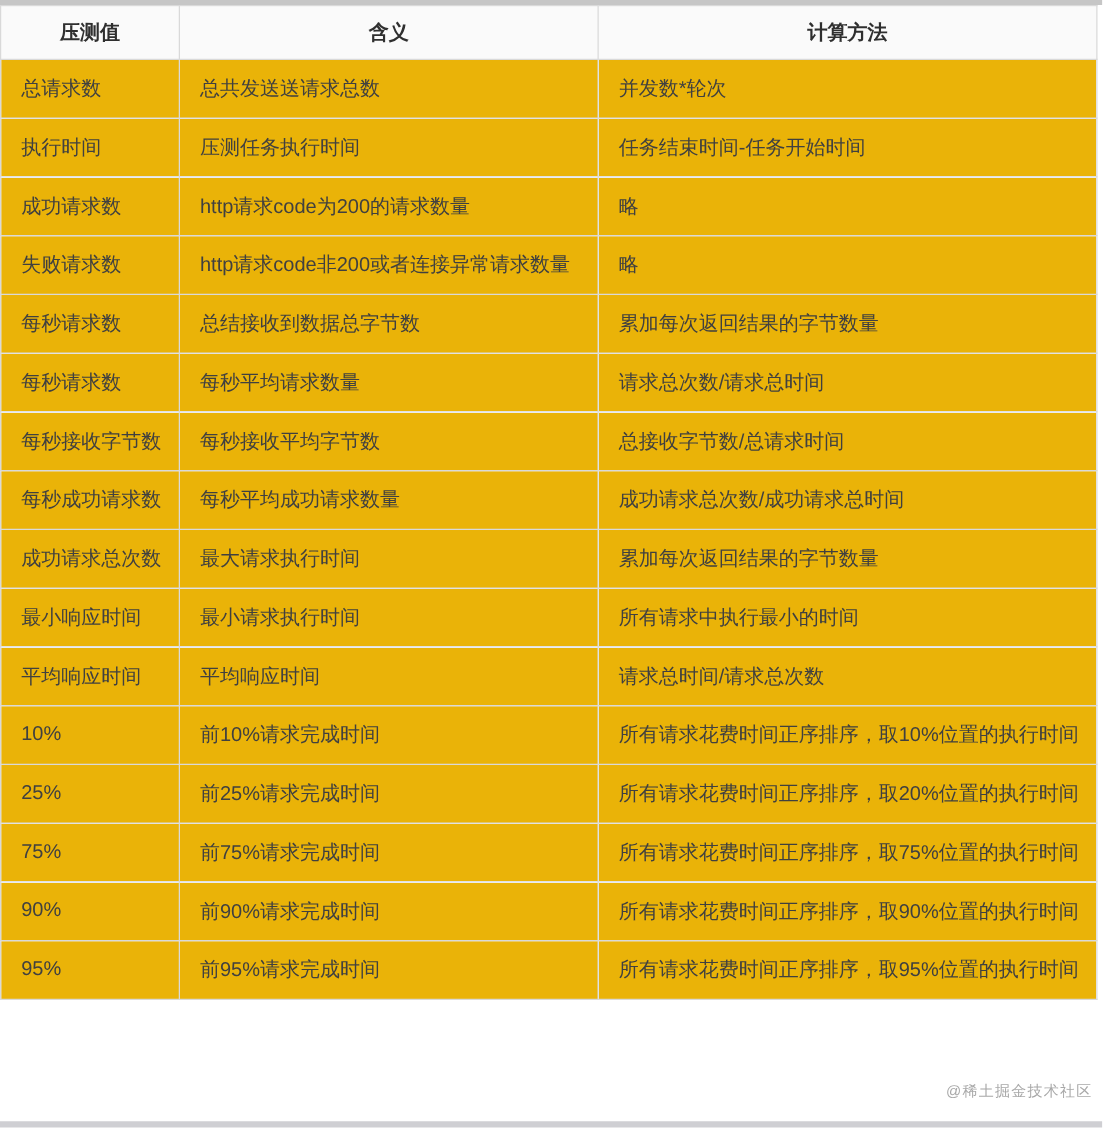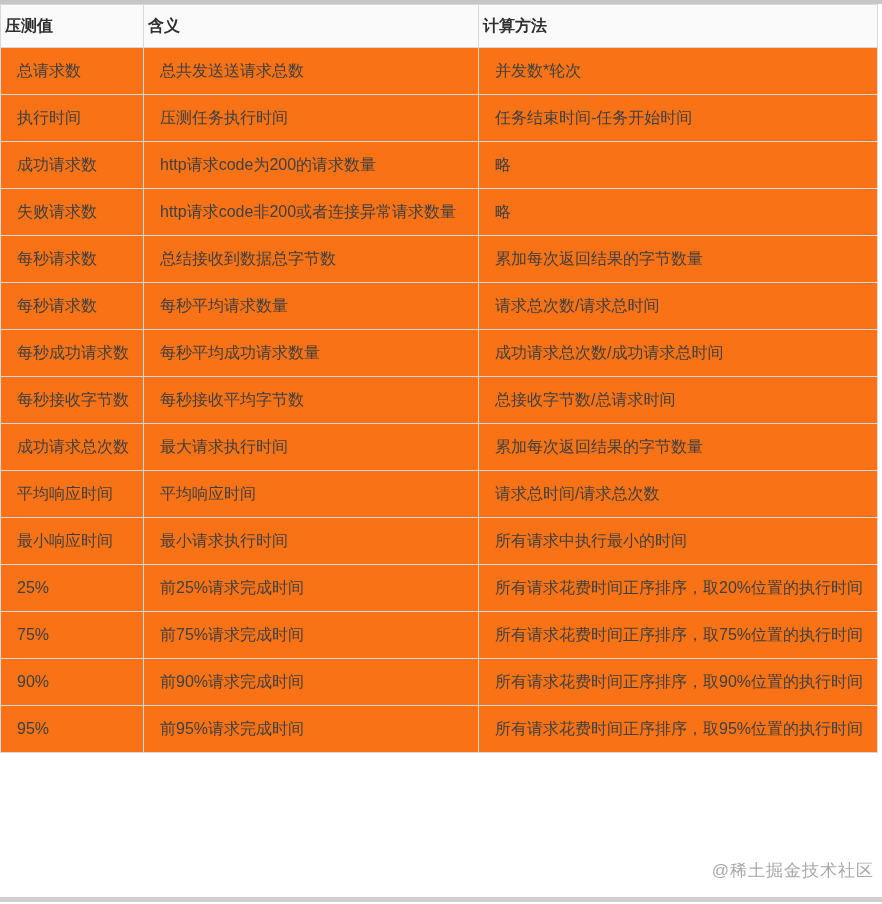--- a/index.html
+++ b/index.html
@@ -39,40 +39,40 @@
     border: 1px solid #d9d9d9;
     font-size: 16px;
     overflow: hidden;
     white-space: nowrap;
   }
   table.metrics-table th {
     height: 42px;
     background: #fafafa;
     color: #2f2f2f;
     font-weight: 700;
-    text-align: left;
+    text-align: center;
     padding: 0 4px;
   }
   table.metrics-table td {
     height: 46px;
     color: #404040;
     font-weight: 400;
     text-align: left;
     vertical-align: middle;
     padding: 0 10px 0 16px;
-    background: #f97316;
+    background: #eab308;
   }
   table.metrics-table col.c1 { width: 143px; }
   table.metrics-table col.c2 { width: 335px; }
   table.metrics-table col.c3 { width: 399px; }
   .watermark {
     position: absolute;
     right: 8px;
     bottom: 22px;
-    font-size: 17px;
+    font-size: 12px;
     letter-spacing: 1px;
     color: rgba(135, 135, 135, 0.72);
     pointer-events: none;
     white-space: nowrap;
   }
 </style>
 </head>
 <body>
 
 <div class="page">
@@ -116,43 +116,48 @@
           <td>每秒请求数</td>
           <td>总结接收到数据总字节数</td>
           <td>累加每次返回结果的字节数量</td>
         </tr>
         <tr>
           <td>每秒请求数</td>
           <td>每秒平均请求数量</td>
           <td>请求总次数/请求总时间</td>
         </tr>
         <tr>
+          <td>每秒接收字节数</td>
+          <td>每秒接收平均字节数</td>
+          <td>总接收字节数/总请求时间</td>
+        </tr>
+        <tr>
           <td>每秒成功请求数</td>
           <td>每秒平均成功请求数量</td>
           <td>成功请求总次数/成功请求总时间</td>
-        </tr>
-        <tr>
-          <td>每秒接收字节数</td>
-          <td>每秒接收平均字节数</td>
-          <td>总接收字节数/总请求时间</td>
         </tr>
         <tr>
           <td>成功请求总次数</td>
           <td>最大请求执行时间</td>
           <td>累加每次返回结果的字节数量</td>
         </tr>
         <tr>
+          <td>最小响应时间</td>
+          <td>最小请求执行时间</td>
+          <td>所有请求中执行最小的时间</td>
+        </tr>
+        <tr>
           <td>平均响应时间</td>
           <td>平均响应时间</td>
           <td>请求总时间/请求总次数</td>
         </tr>
         <tr>
-          <td>最小响应时间</td>
-          <td>最小请求执行时间</td>
-          <td>所有请求中执行最小的时间</td>
+          <td>10%</td>
+          <td>前10%请求完成时间</td>
+          <td>所有请求花费时间正序排序，取10%位置的执行时间</td>
         </tr>
         <tr>
           <td>25%</td>
           <td>前25%请求完成时间</td>
           <td>所有请求花费时间正序排序，取20%位置的执行时间</td>
         </tr>
         <tr>
           <td>75%</td>
           <td>前75%请求完成时间</td>
           <td>所有请求花费时间正序排序，取75%位置的执行时间</td>

